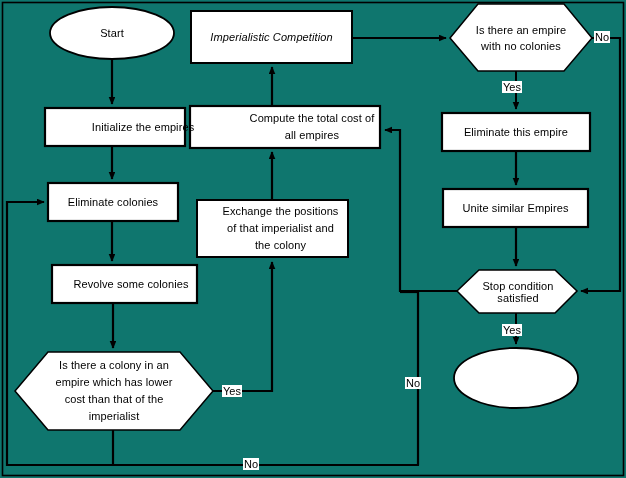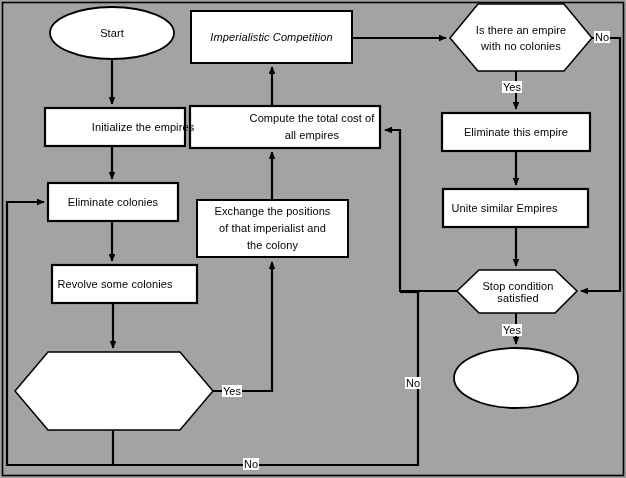--- a/index.html
+++ b/index.html
@@ -5,21 +5,21 @@
 <style>
   html, body {
     margin: 0;
     padding: 0;
     background: #ffffff;
   }
   #canvas {
     position: relative;
     width: 626px;
     height: 478px;
-    background: #a3a3a3;
+    background: #0f766e;
     overflow: hidden;
     font-family: "Liberation Sans", "DejaVu Sans", sans-serif;
   }
   #flow-svg {
     position: absolute;
     left: 0;
     top: 0;
     width: 626px;
     height: 478px;
   }
@@ -125,38 +125,42 @@
     <polyline points="113,465 7,465 7,202 44,202" fill="none" stroke="#000000" stroke-width="2.2" marker-end="url(#arrow)"></polyline>
 
   </svg>
 
   <div class="node-text" style="left:50px; top:20px; width:124px; height:26px;">Start</div>
 
   <div class="node-text" style="left:45px; top:108px; width:140px; height:38px;padding-left:28px;">Initialize the empires</div>
 
   <div class="node-text" style="left:48px; top:183px; width:130px; height:38px;">Eliminate colonies</div>
 
-  <div class="node-text" style="left:52px; top:265px; width:126px; height:38px;">Revolve some colonies</div>
+  <div class="node-text" style="left:68px; top:265px; width:126px; height:38px;">Revolve some colonies</div>
 
+  <div class="node-text" style="left:25px; top:354px; width:178px; height:74px; line-height:17px;">Is there a colony in an
+empire which has lower
+cost than that of the
+imperialist</div>
 
-  <div class="node-text" style="left:197px; top:200px; width:151px; height:57px; line-height:17px;">Exchange the positions
+  <div class="node-text" style="left:197px; top:200px; width:151px; height:57px; line-height:17px;padding-left:8px;">Exchange the positions
 of that imperialist and
 the colony</div>
 
   <div class="node-text" style="left:190px; top:106px; width:190px; height:42px; line-height:17px;margin-left:27px;">Compute the total cost of
 all empires</div>
 
   <div class="node-text" style="left:191px; top:11px; width:161px; height:52px;font-style:italic;">Imperialistic Competition</div>
 
   <div class="node-text" style="left:442px; top:113px; width:148px; height:38px;">Eliminate this empire</div>
 
   <div class="node-text" style="left:452px; top:10px; width:138px; height:56px; line-height:16px;">Is there an empire
 with no colonies</div>
 
-  <div class="node-text" style="left:432px; top:189px; width:145px; height:38px;border-radius:11px;">Unite similar Empires</div>
+  <div class="node-text" style="left:443px; top:189px; width:145px; height:38px;border-radius:11px;">Unite similar Empires</div>
 
   <div class="node-text" style="left:459px; top:272px; width:118px; height:40px; line-height:12px;">Stop condition
 satisfied</div>
 
 
   <div class="edge-label" style="left:502px; top:81px;">Yes</div>
 
   <div class="edge-label" style="left:594px; top:31px;">No</div>
 
   <div class="edge-label" style="left:502px; top:324px;">Yes</div>

